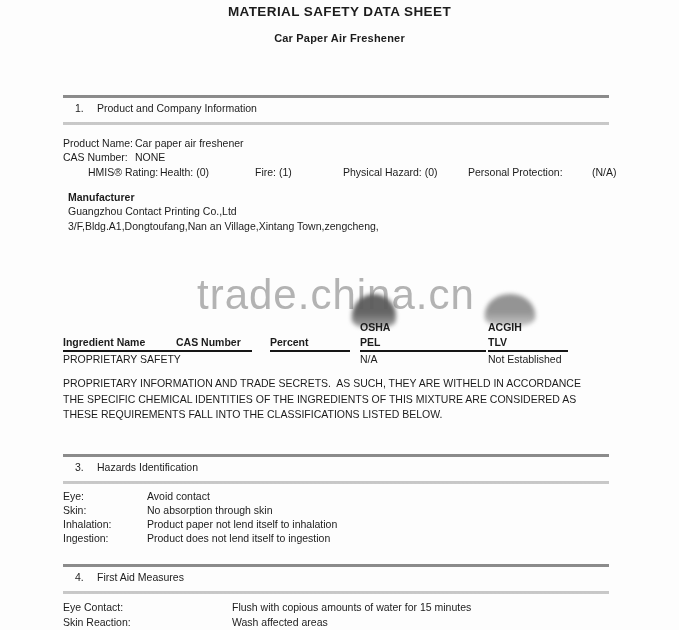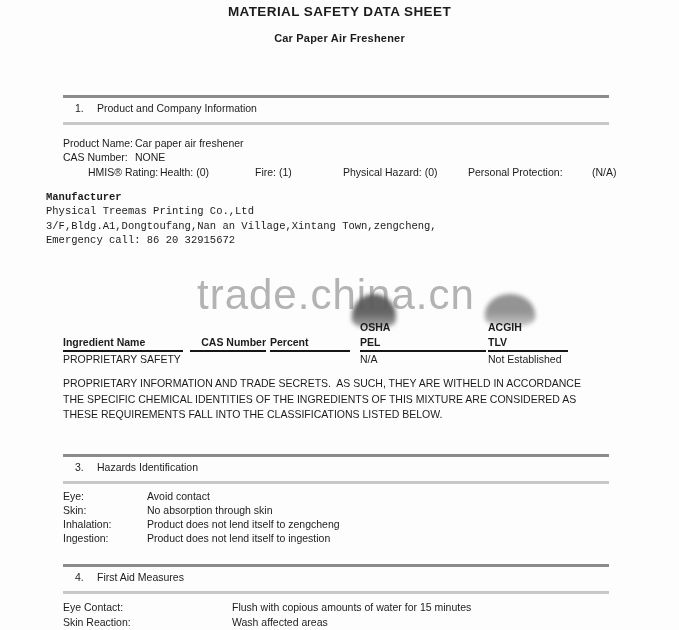--- a/index.html
+++ b/index.html
@@ -60,29 +60,29 @@
       repeating-linear-gradient(90deg, rgba(110,110,110,.45) 0 2px, rgba(170,170,170,.15) 2px 4px),
       linear-gradient(180deg, rgba(140,140,140,.85) 0 55%, rgba(175,175,175,.3) 100%);
     border-radius:50% 50% 35% 35% / 65% 65% 25% 25%;
   }
 
   
   .tbl-cell{position:absolute;white-space:nowrap;}
   .tbl-head{font-weight:bold;}
   .underlined{border-bottom:2px solid #161616;height:14px;}
   .c1{left:63px;width:120px;}
-  .c2{left:190px;width:76px;text-align:right;}
+  .c2{left:176px;width:76px;}
   .c3{left:270px;width:80px;}
   .c4{left:360px;width:126px;}
   .c5{left:488px;width:80px;}
 
   .note{position:absolute;left:63px;top:376px;line-height:15.6px;}
   .note div{white-space:pre;}
 
-  .block{position:absolute;left:46px;line-height:14.3px;font-family:Liberation Mono, monospace;}
+  .block{position:absolute;left:68px;line-height:14.3px;}
   .block div{white-space:pre;}
 </style>
 </head>
 <body>
 
 <div class="page">
 
   <div class="abs center doc-title">MATERIAL SAFETY DATA SHEET</div>
   <div class="abs center doc-subtitle">Car Paper Air Freshener</div>
 
@@ -102,23 +102,22 @@
     <span style="left:0">HMIS® Rating:</span>
     <span style="left:72px">Health: (0)</span>
     <span style="left:167px">Fire: (1)</span>
     <span style="left:255px">Physical Hazard: (0)</span>
     <span style="left:380px">Personal Protection:</span>
     <span style="left:504px">(N/A)</span>
   </div>
 
   <div class="block" style="top:190px">
     <div class="bold">Manufacturer</div>
-    <div>Physical Treemas Printing Co.,Ltd</div>
+    <div>Guangzhou Contact Printing Co.,Ltd</div>
     <div>3/F,Bldg.A1,Dongtoufang,Nan an Village,Xintang Town,zengcheng,</div>
-    <div>Emergency call: 86 20 32915672</div>
   </div>
 
   <div class="watermark">trade.china.cn</div>
   <div class="blob blob-left"></div>
   <div class="blob blob-right"></div>
 
   <div>
     <div class="tbl-cell tbl-head c4" style="top:321px">OSHA</div>
     <div class="tbl-cell tbl-head c5" style="top:321px">ACGIH</div>
 
@@ -148,21 +147,21 @@
   <div class="row" style="top:490px">
     <span class="lbl">Eye:</span>
     <span class="val val-84">Avoid contact</span>
   </div>
   <div class="row" style="top:504px">
     <span class="lbl">Skin:</span>
     <span class="val val-84">No absorption through skin</span>
   </div>
   <div class="row" style="top:518px">
     <span class="lbl">Inhalation:</span>
-    <span class="val val-84">Product does not lend itself to zengcheng</span>
+    <span class="val val-84">Product paper not lend itself to inhalation</span>
   </div>
   <div class="row" style="top:532px">
     <span class="lbl">Ingestion:</span>
     <span class="val val-84">Product does not lend itself to ingestion</span>
   </div>
 
   <div class="section-bar" style="top:564px">
     <span class="sec-num">4.</span><span class="sec-title">First Aid Measures</span>
   </div>
 

